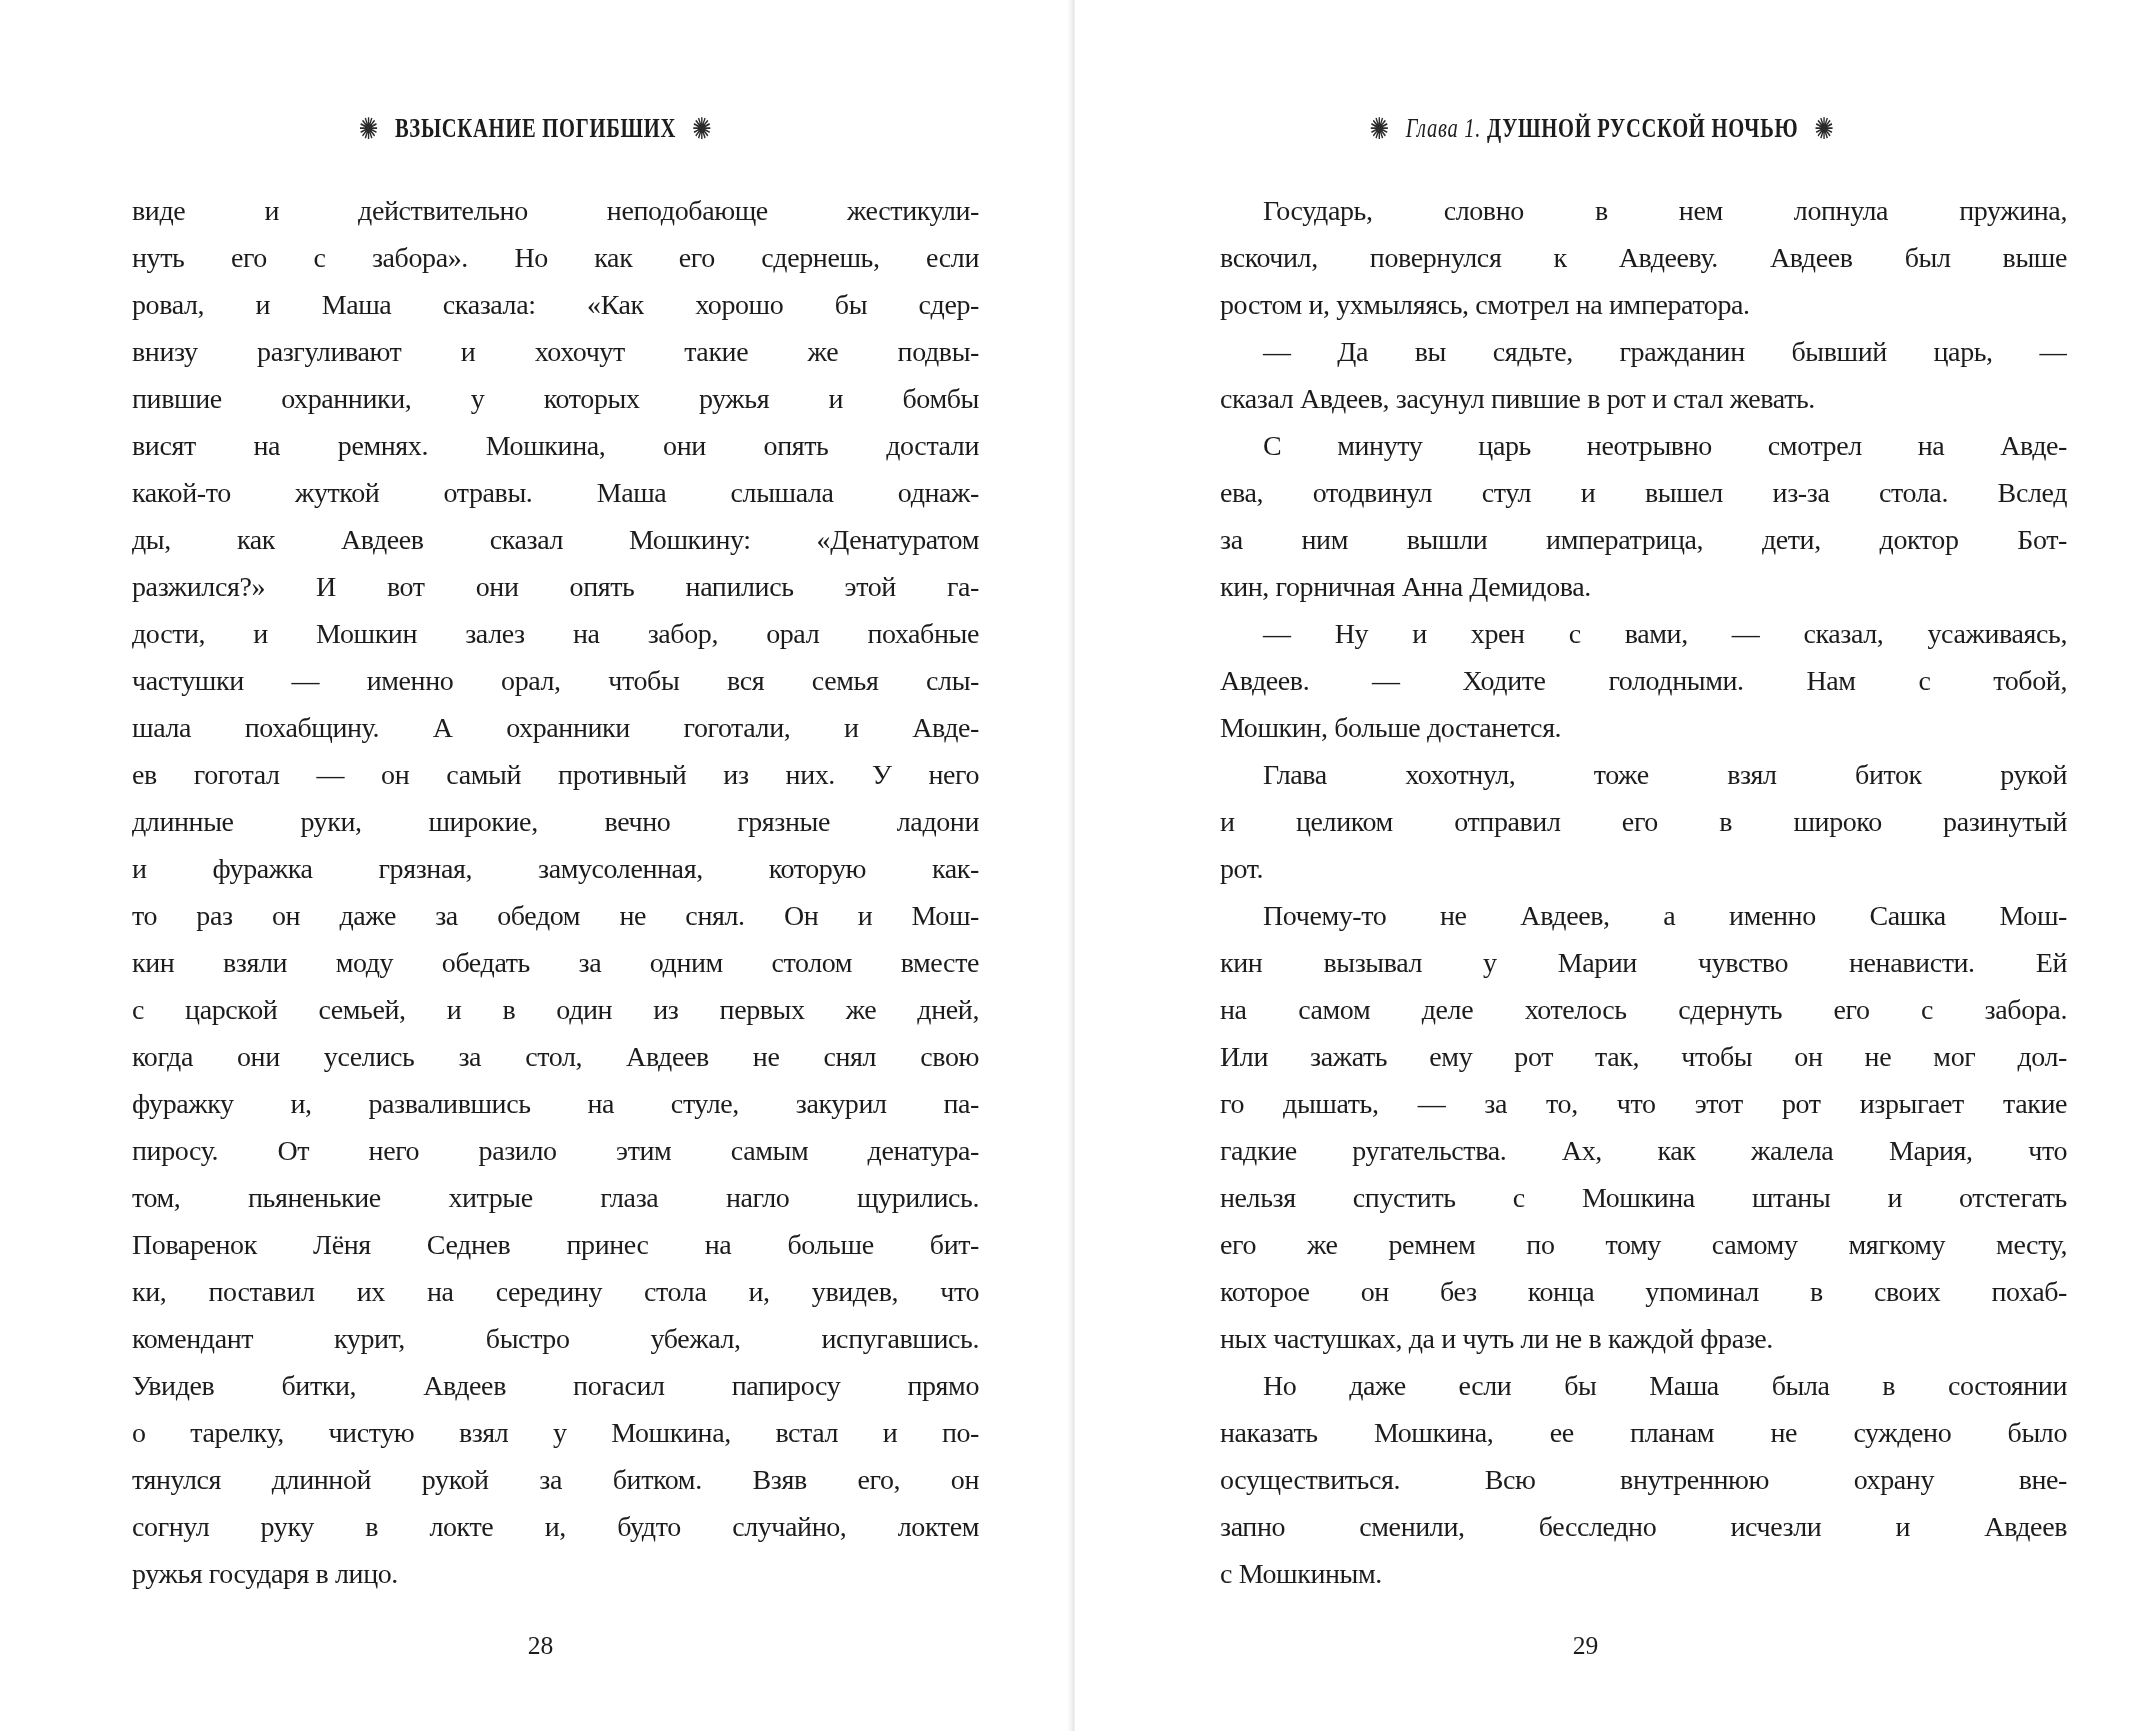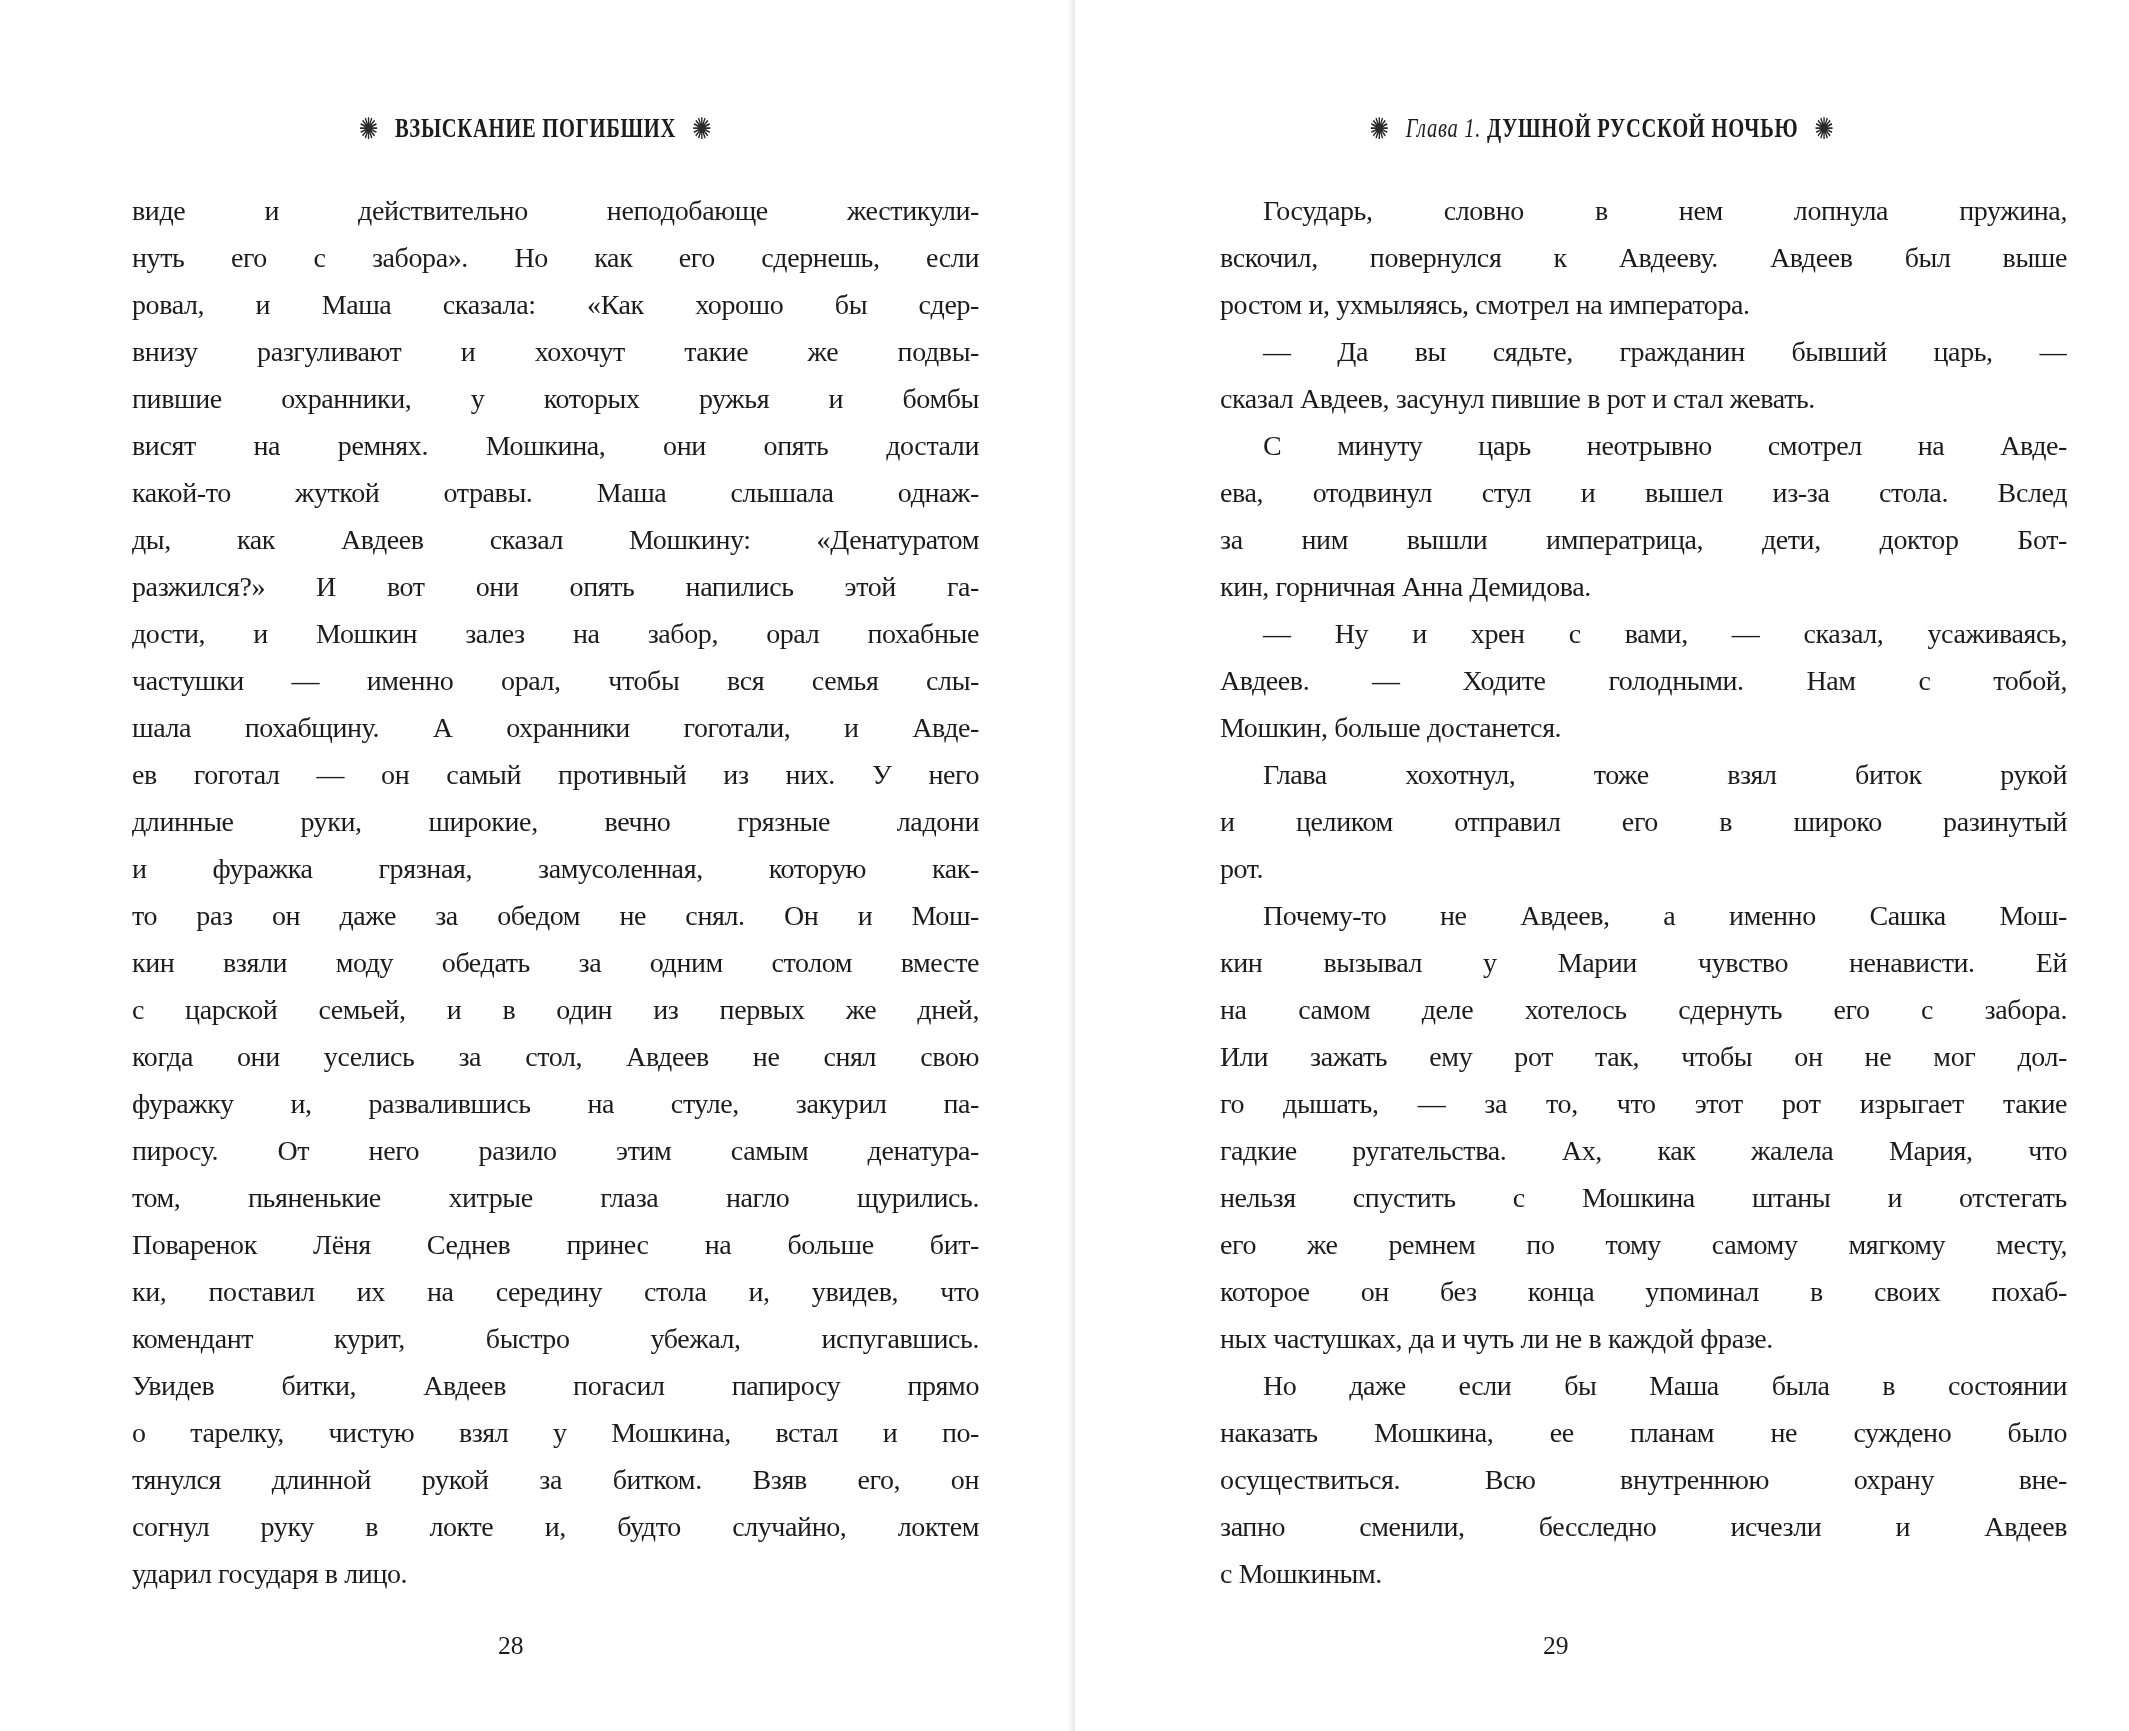--- a/index.html
+++ b/index.html
@@ -13,21 +13,21 @@
   .right .runhead{left:0;width:1054px;}
   .runhead .orn{display:inline-block;font-size:30px;margin:0 20.4px;color:#2a2a2a;}
   .runhead .t{font-weight:bold;text-transform:uppercase;}
   .runhead .it{font-style:italic;font-weight:normal;text-transform:none;margin-right:7.7px;}
   .body{position:absolute;top:187px;font-size:28px;line-height:47px;text-align:justify;}
   .left .body{left:132px;width:847px;}
   .right .body{left:145px;width:847px;}
   .line{display:block;height:47px;white-space:nowrap;text-align-last:justify;text-align:justify;overflow:hidden;letter-spacing:-0.4px;}
   .line.last{text-align-last:left;}
   .line.indent{padding-left:43px;}
-  .folio{position:absolute;top:1631px;width:85px;text-align:left;font-size:25.6px;}
+  .folio{position:absolute;top:1631px;width:85px;text-align:center;font-size:25.6px;}
   .left .folio{left:498px;}
   .right .folio{left:468px;}
 </style>
 </head>
 <body>
 
 <div class="page left">
   <div class="runhead">
     <span class="orn">✺</span>
     <span class="t">ВЗЫСКАНИЕ ПОГИБШИХ</span>
@@ -56,21 +56,21 @@
       <span class="line">фуражку и, развалившись на стуле, закурил па-</span>
       <span class="line">пиросу. От него разило этим самым денатура-</span>
       <span class="line">том, пьяненькие хитрые глаза нагло щурились.</span>
       <span class="line">Поваренок Лёня Седнев принес на больше бит-</span>
       <span class="line">ки, поставил их на середину стола и, увидев, что</span>
       <span class="line">комендант курит, быстро убежал, испугавшись.</span>
       <span class="line">Увидев битки, Авдеев погасил папиросу прямо</span>
       <span class="line">о тарелку, чистую взял у Мошкина, встал и по-</span>
       <span class="line">тянулся длинной рукой за битком. Взяв его, он</span>
       <span class="line">согнул руку в локте и, будто случайно, локтем</span>
-      <span class="line last">ударил государя в лицо.</span>
+      <span class="line last">ружья государя в лицо.</span>
     </div>
   <div class="folio">28</div>
 </div>
 
 <div class="gutter"></div>
 
 <div class="page right">
   <div class="runhead">
     <span class="orn">✺</span>
     <span class="it">Глава 1.</span>

